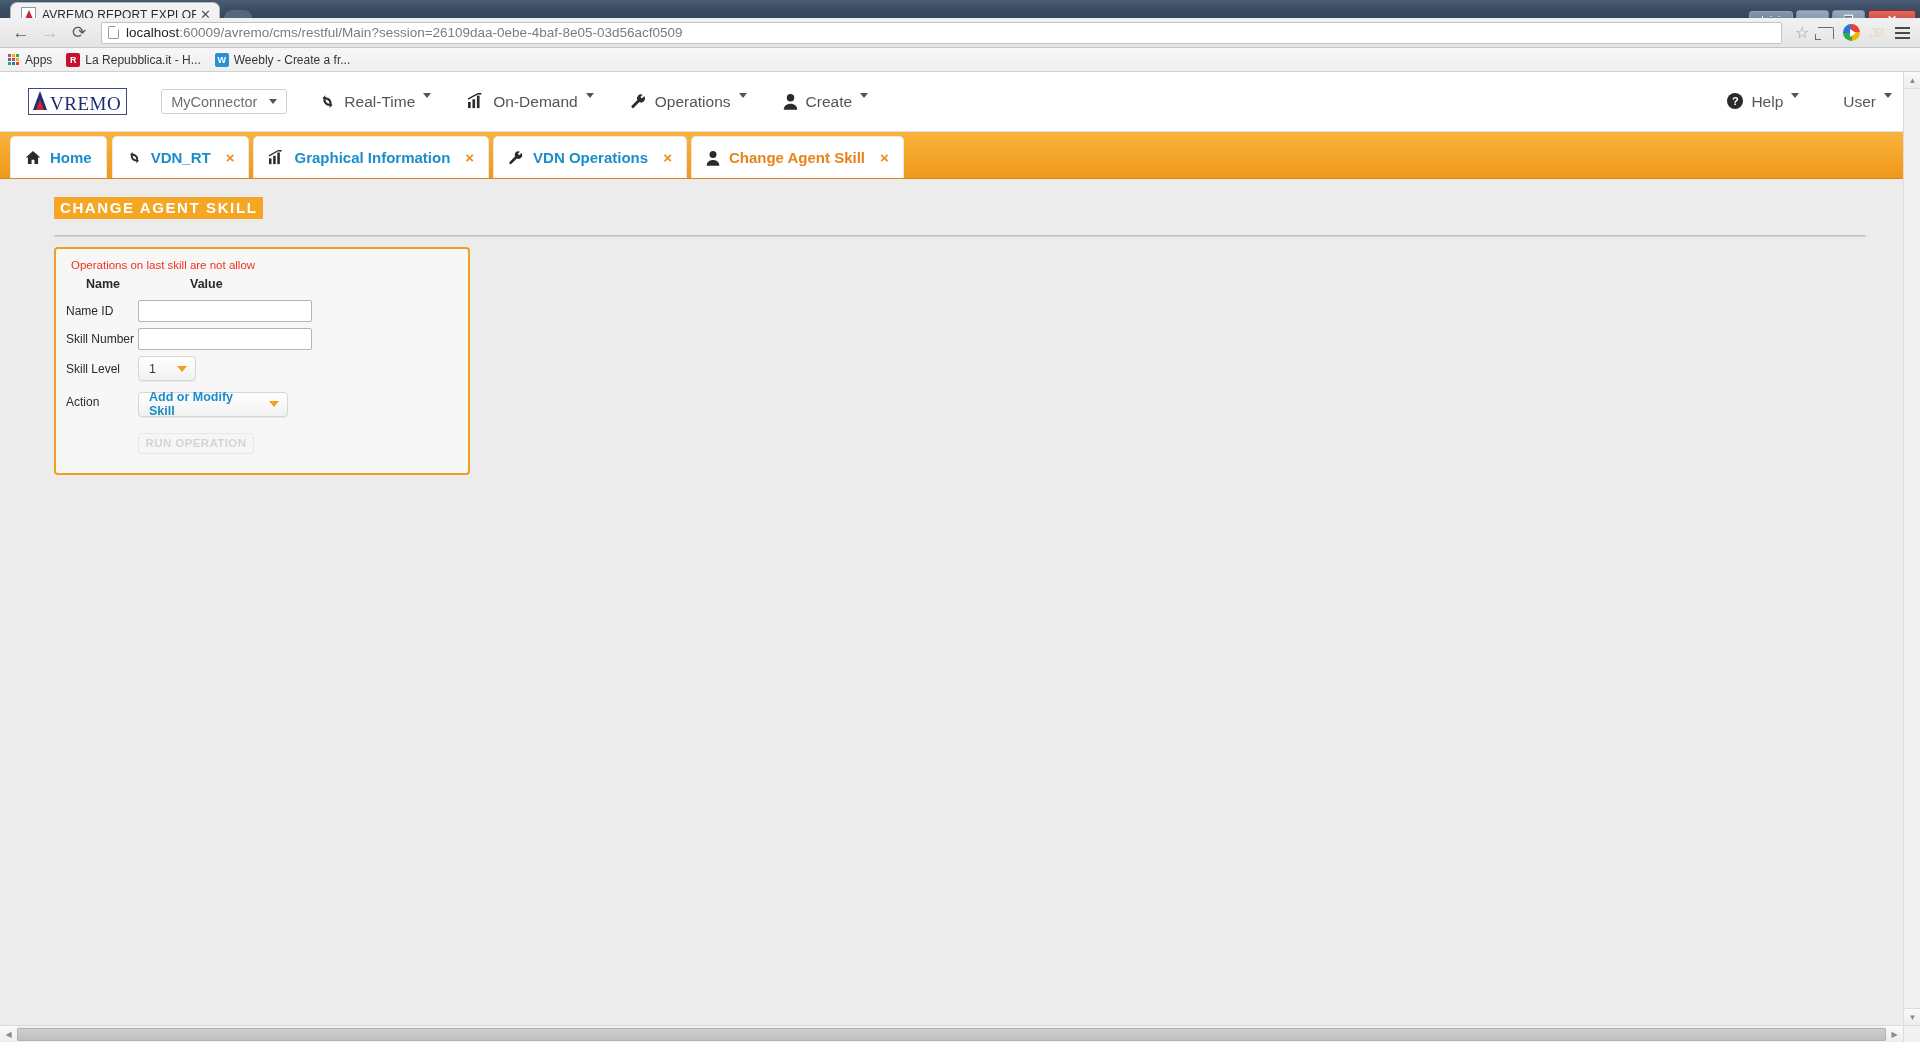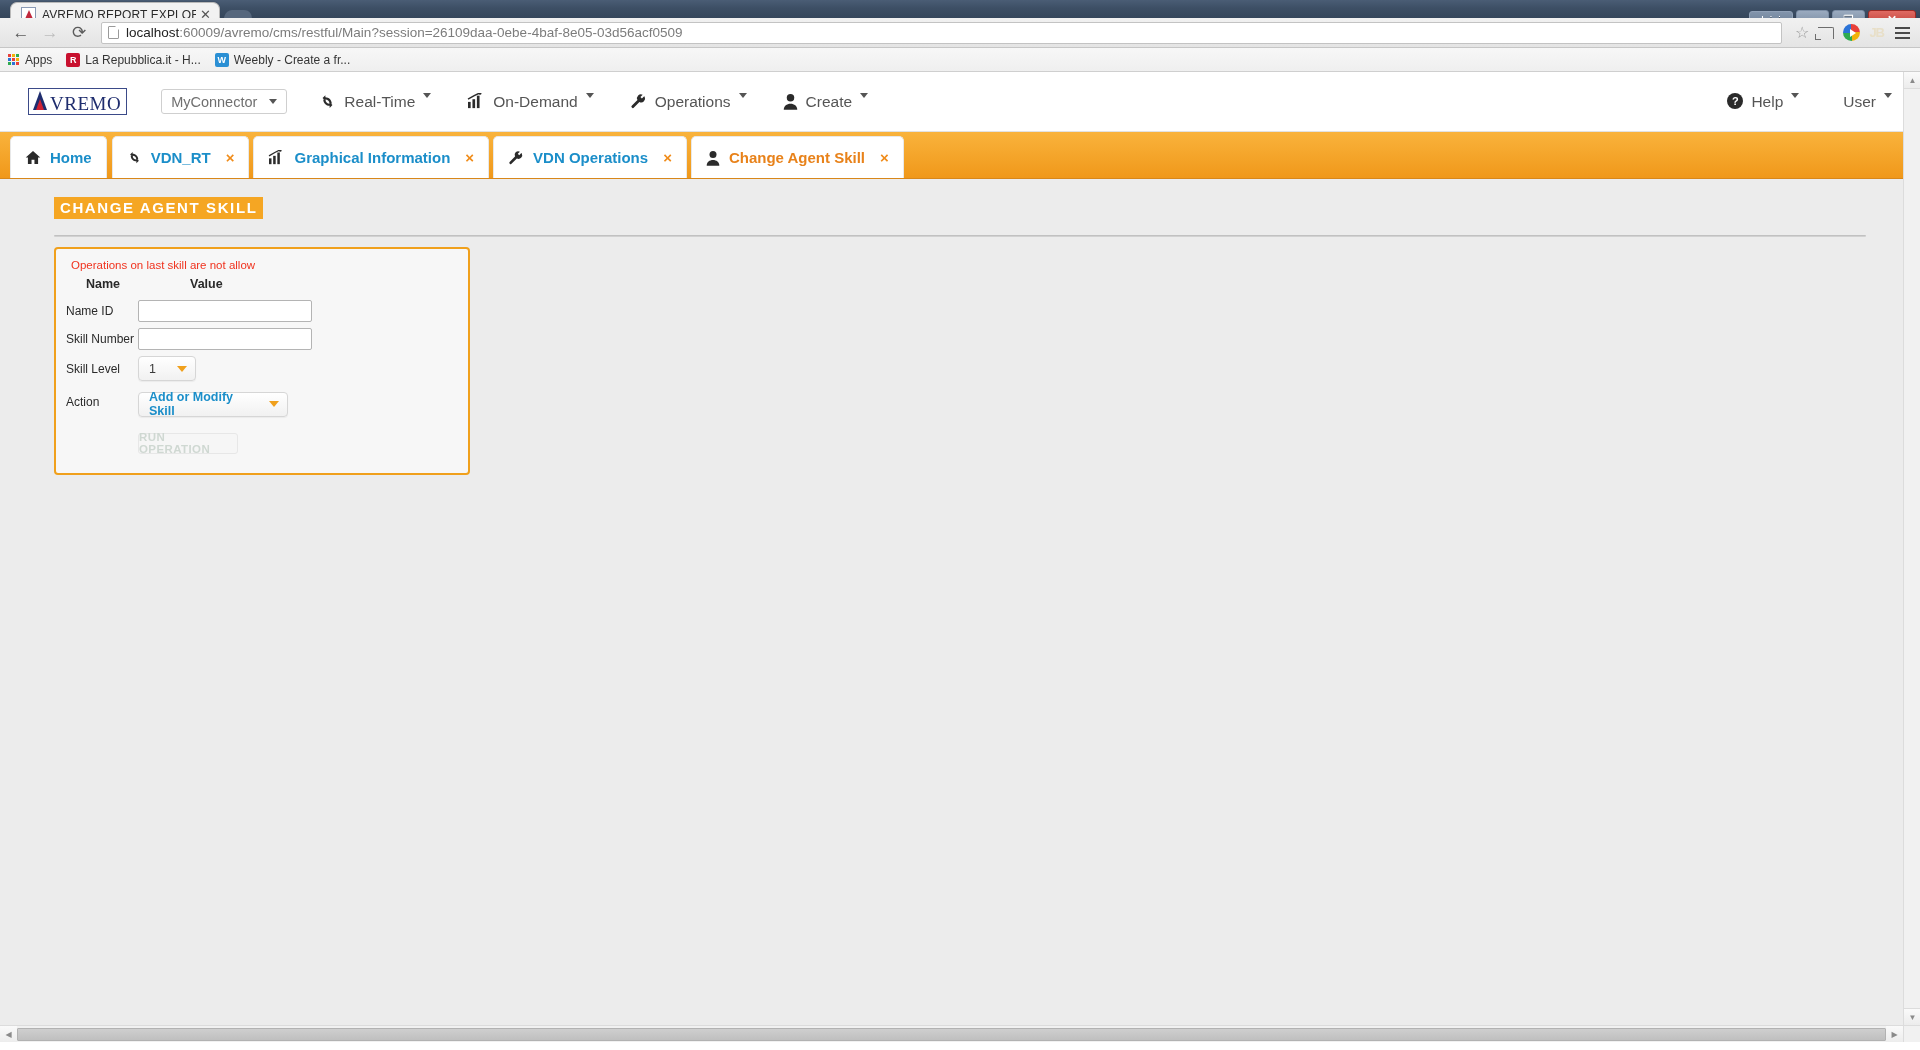--- a/index.html
+++ b/index.html
@@ -503,21 +503,21 @@
   .sel.wide { width: 150px; color: #1b8ec9; font-weight: bold; }
   .sel .dn {
     width: 0; height: 0;
     border-left: 5px solid transparent;
     border-right: 5px solid transparent;
     border-top: 6px solid #f0a01c;
     margin-left: 8px;
   }
   .runbtn {
     margin-top: 10px;
-    width: 100px;
+    width: 116px;
     height: 21px;
     border: 1px solid #e7e7e7;
     background: #f6f6f6;
     border-radius: 3px;
     color: #cfd8d2;
     font-size: 11.5px;
     letter-spacing: .4px;
     font-weight: bold;
     display: flex;
     align-items: center;

